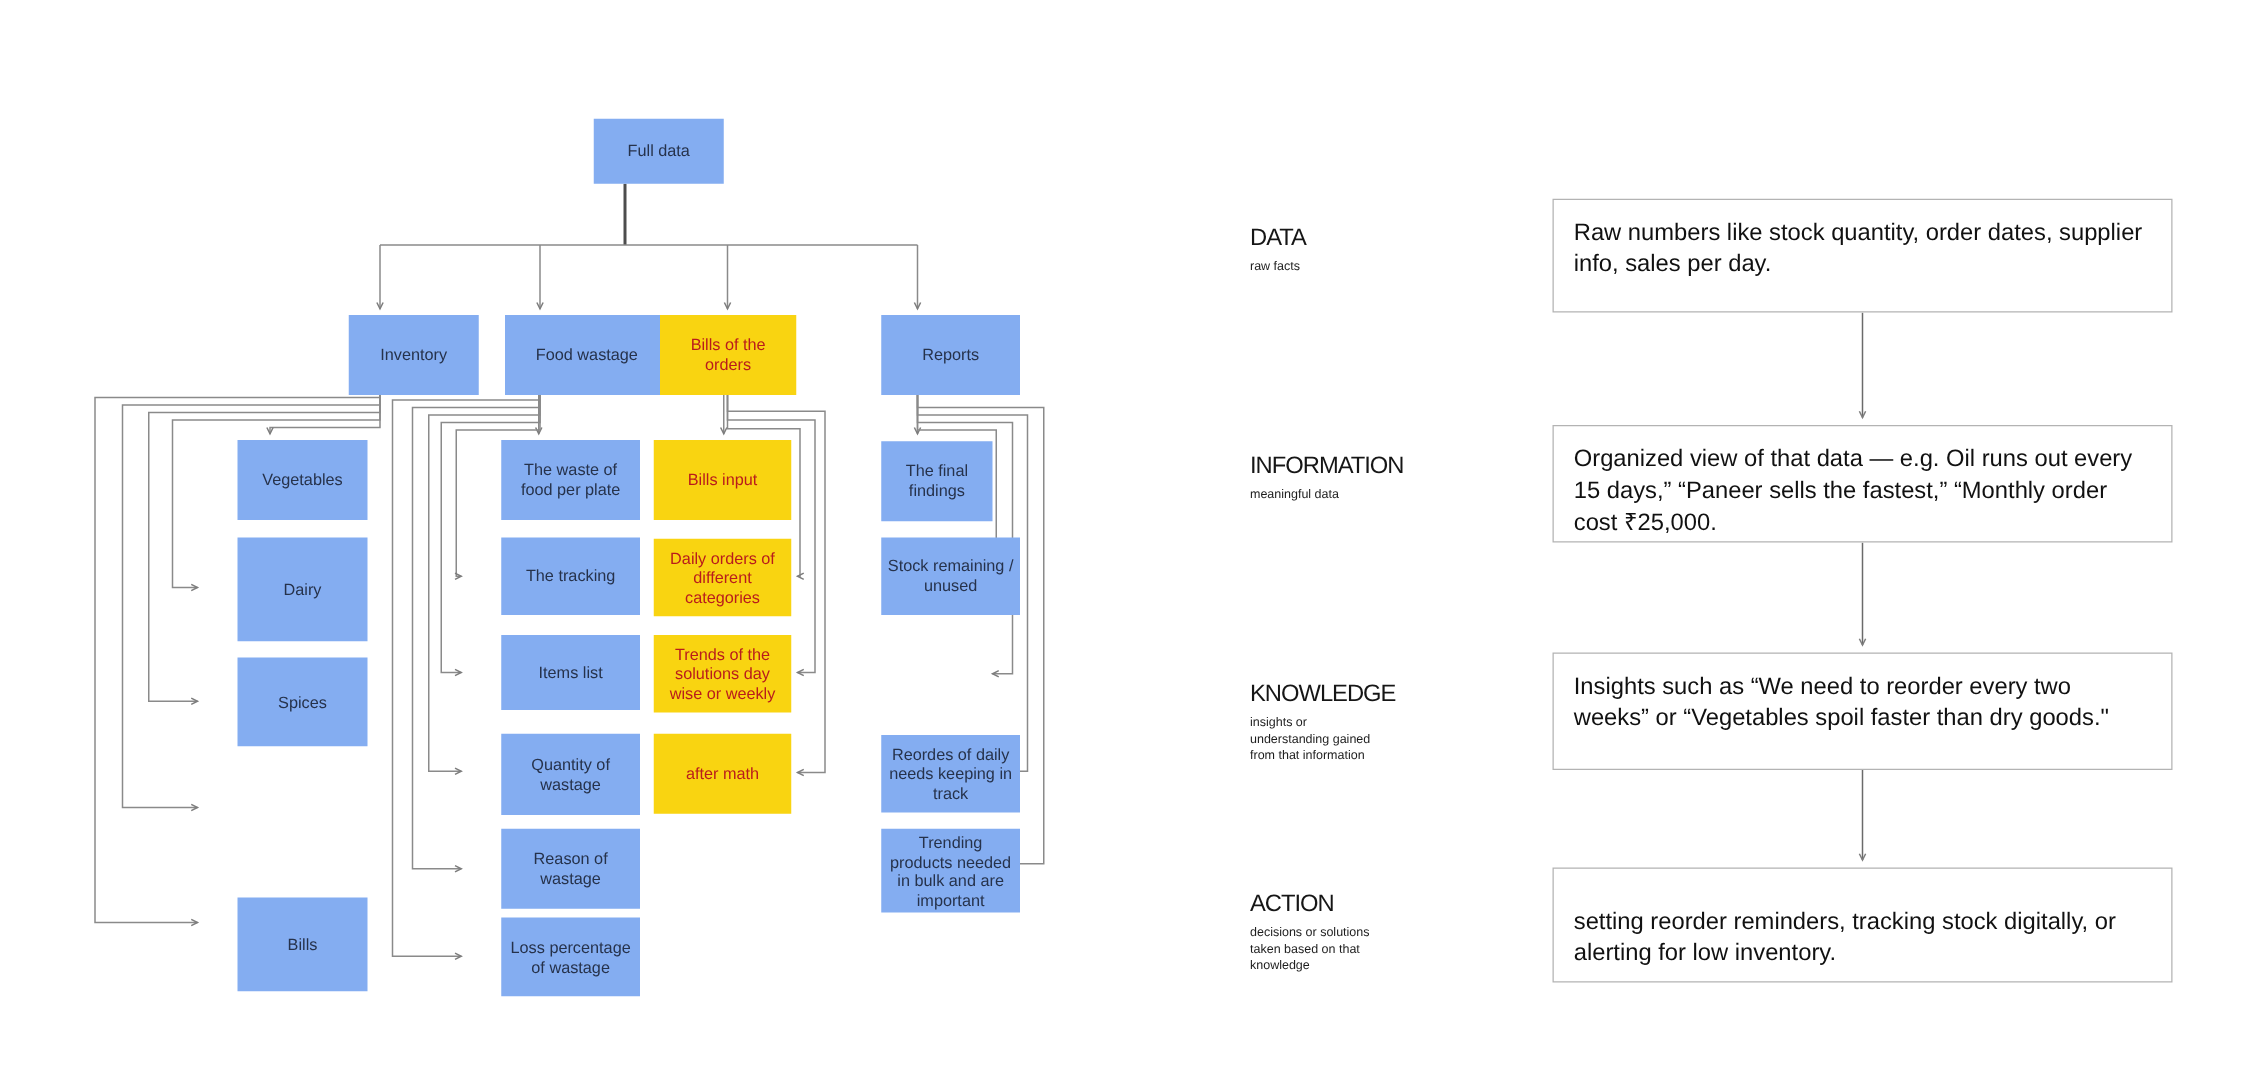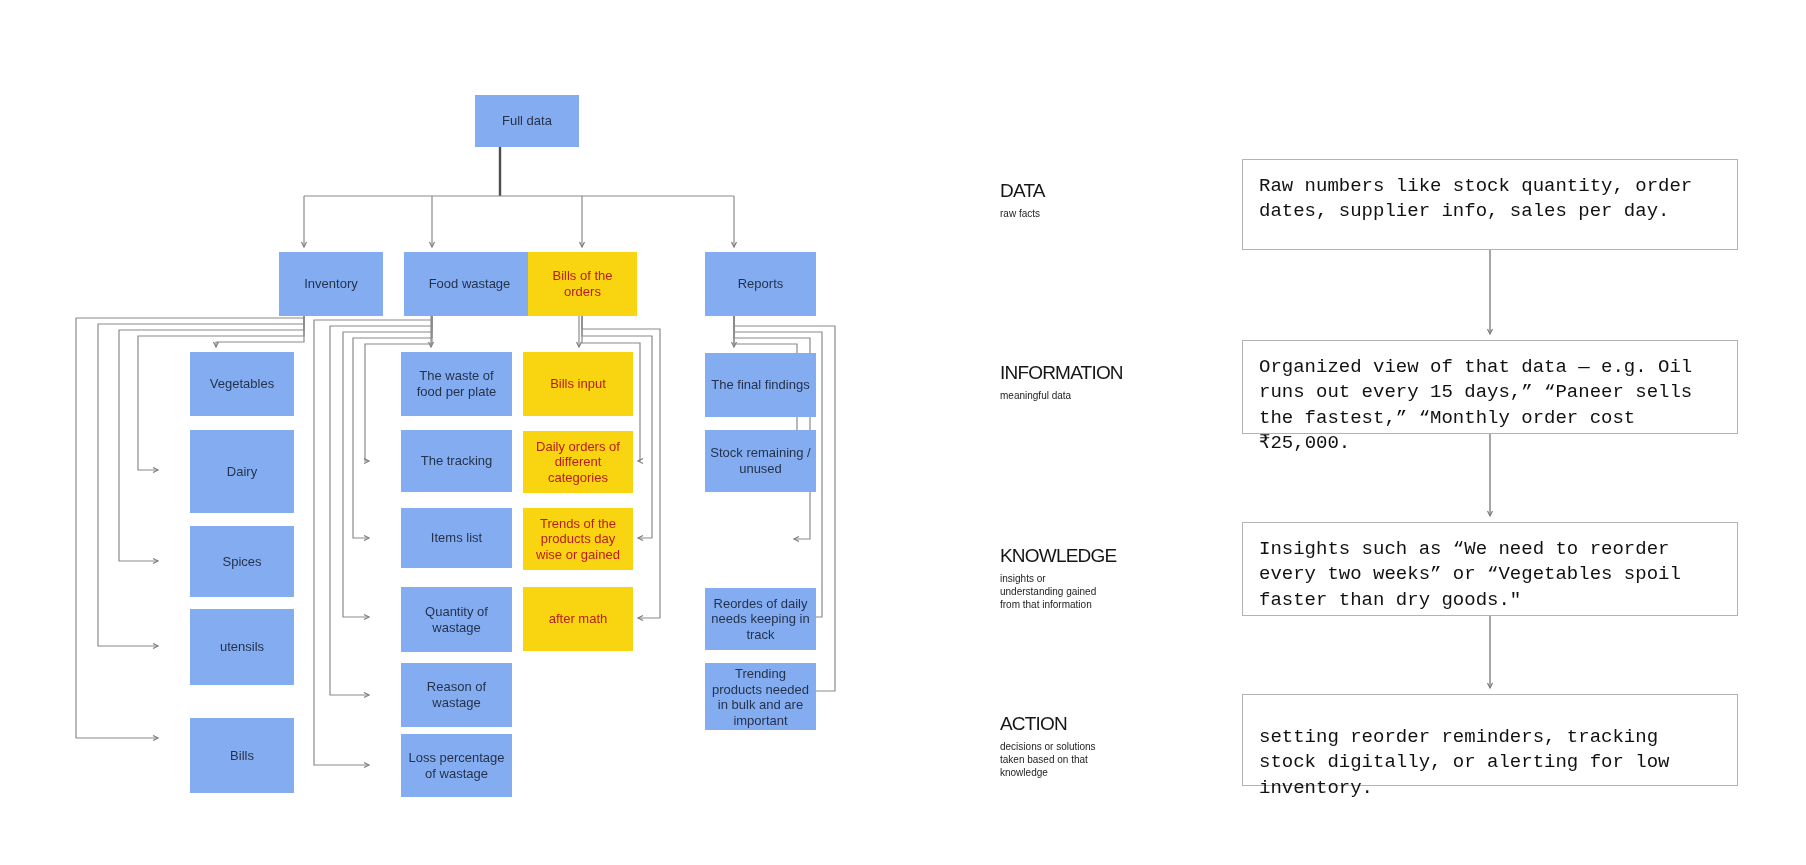--- a/index.html
+++ b/index.html
@@ -13,21 +13,21 @@
     text-align:center;padding:3px 5px;overflow:hidden;
     font-size:13px;line-height:1.2;color:#26324b;
   }
   .node.blue{background:#84adf1;margin-left:27px;}
   .node.yellow{background:#f9d411;color:#b91c1c;align-items:center;}
   .dikw-label{position:absolute;left:1000px;width:235px;color:#141414;}
   .dikw-title{font-size:19px;letter-spacing:-0.8px;line-height:1.1;color:#161616;}
   .dikw-sub{font-size:10px;line-height:1.3;margin-top:5px;color:#1d1d1d;white-space:pre-line;}
   .dikw-box{
     position:absolute;left:1242px;width:496px;box-sizing:border-box;background:#ffffff;
-    border:1px solid #b3b3b3;padding:14px 20px 10px 16px;font-family:Liberation Mono, monospace;
+    border:1px solid #b3b3b3;padding:14px 20px 10px 16px;
   }
   .dikw-box.pad-lg{padding-top:30px;}
   .dikw-text{font-size:19px;line-height:1.33;color:#111111;}
 </style>
 </head>
 <body>
 
 <div class="canvas">
 
   <svg class="wires" width="1806" height="865">
@@ -94,23 +94,20 @@
 
   <div class="node blue" style="left:163px;top:352px;width:104px;height:64px">
       <span>Vegetables</span>
     </div>
   <div class="node blue" style="left:163px;top:430px;width:104px;height:83px">
       <span>Dairy</span>
     </div>
   <div class="node blue" style="left:163px;top:526px;width:104px;height:71px">
       <span>Spices</span>
     </div>
-  <div class="node blue" style="left:163px;top:609px;width:104px;height:76px">
-      <span>utensils</span>
-    </div>
   <div class="node blue" style="left:163px;top:718px;width:104px;height:75px">
       <span>Bills</span>
     </div>
 
   <div class="node blue" style="left:374px;top:352px;width:111px;height:64px">
       <span>The waste of food per plate</span>
     </div>
   <div class="node blue" style="left:374px;top:430px;width:111px;height:62px">
       <span>The tracking</span>
     </div>
@@ -127,27 +124,27 @@
       <span>Loss percentage of wastage</span>
     </div>
 
   <div class="node yellow" style="left:523px;top:352px;width:110px;height:64px">
       <span>Bills input</span>
     </div>
   <div class="node yellow" style="left:523px;top:431px;width:110px;height:62px">
       <span>Daily orders of different categories</span>
     </div>
   <div class="node yellow" style="left:523px;top:508px;width:110px;height:62px">
-      <span>Trends of the products day wise or gained</span>
+      <span>Trends of the solutions day wise or weekly</span>
     </div>
   <div class="node yellow" style="left:523px;top:587px;width:110px;height:64px">
       <span>after math</span>
     </div>
 
-  <div class="node blue" style="left:678px;top:353px;width:111px;height:64px">
+  <div class="node blue" style="left:678px;top:353px;width:89px;height:64px">
       <span>The final findings</span>
     </div>
   <div class="node blue" style="left:678px;top:430px;width:111px;height:62px">
       <span>Stock remaining / unused</span>
     </div>
   <div class="node blue" style="left:678px;top:588px;width:111px;height:62px">
       <span>Reordes of daily needs keeping in track</span>
     </div>
   <div class="node blue" style="left:678px;top:663px;width:111px;height:67px;align-items:flex-start">
       <span>Trending products needed in bulk and are important</span>

